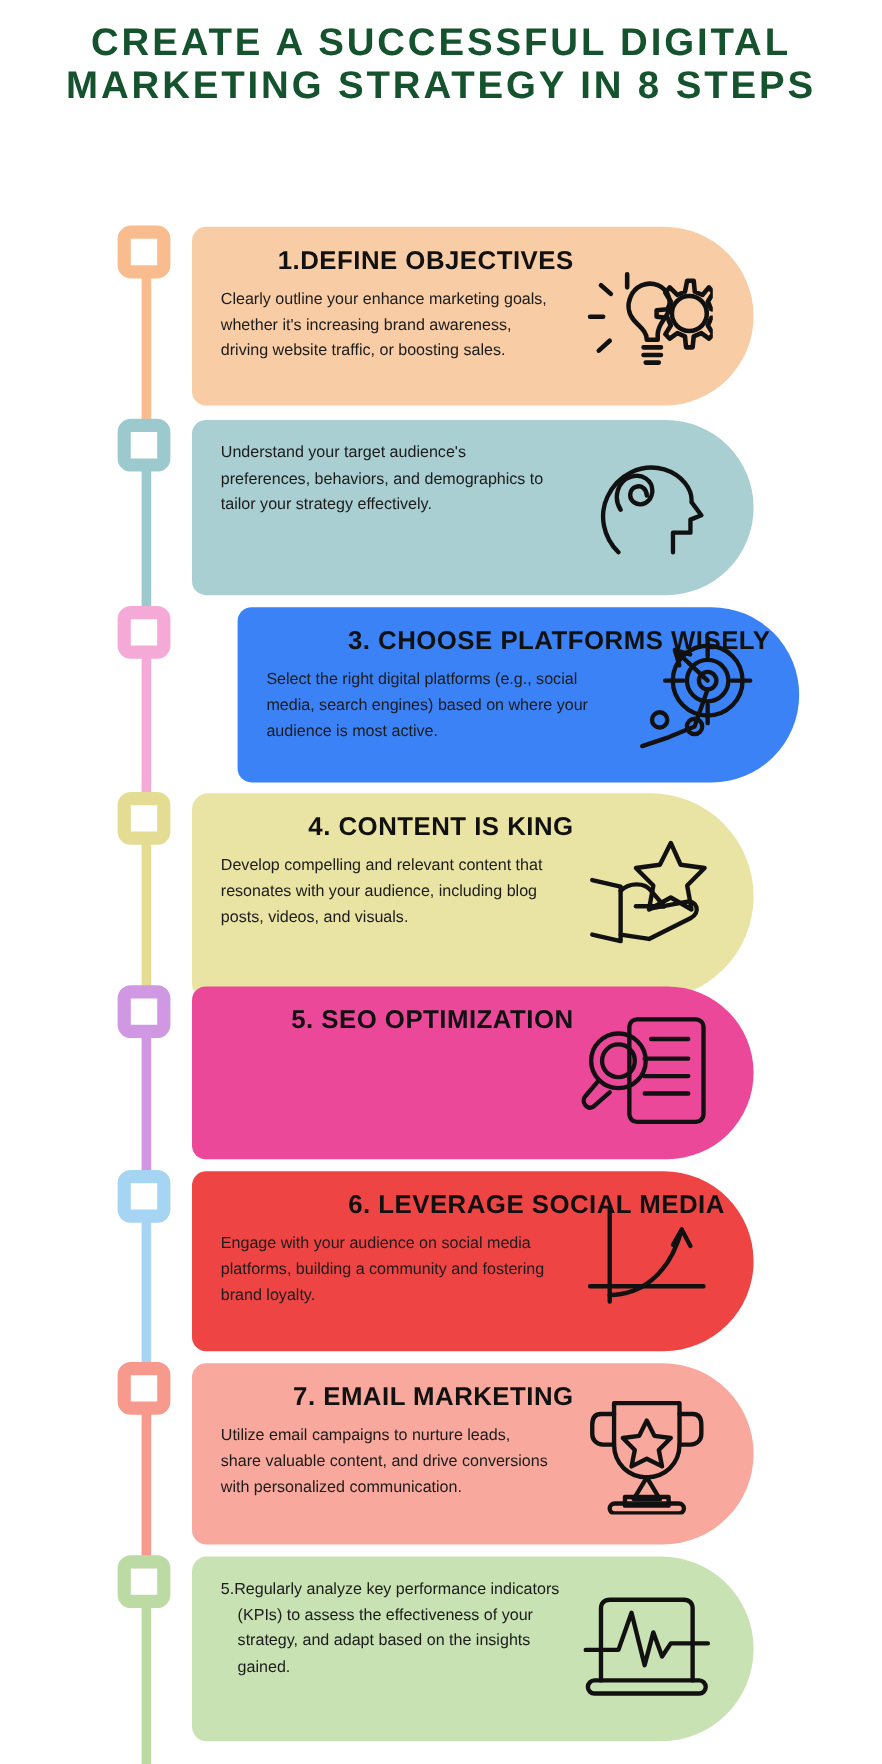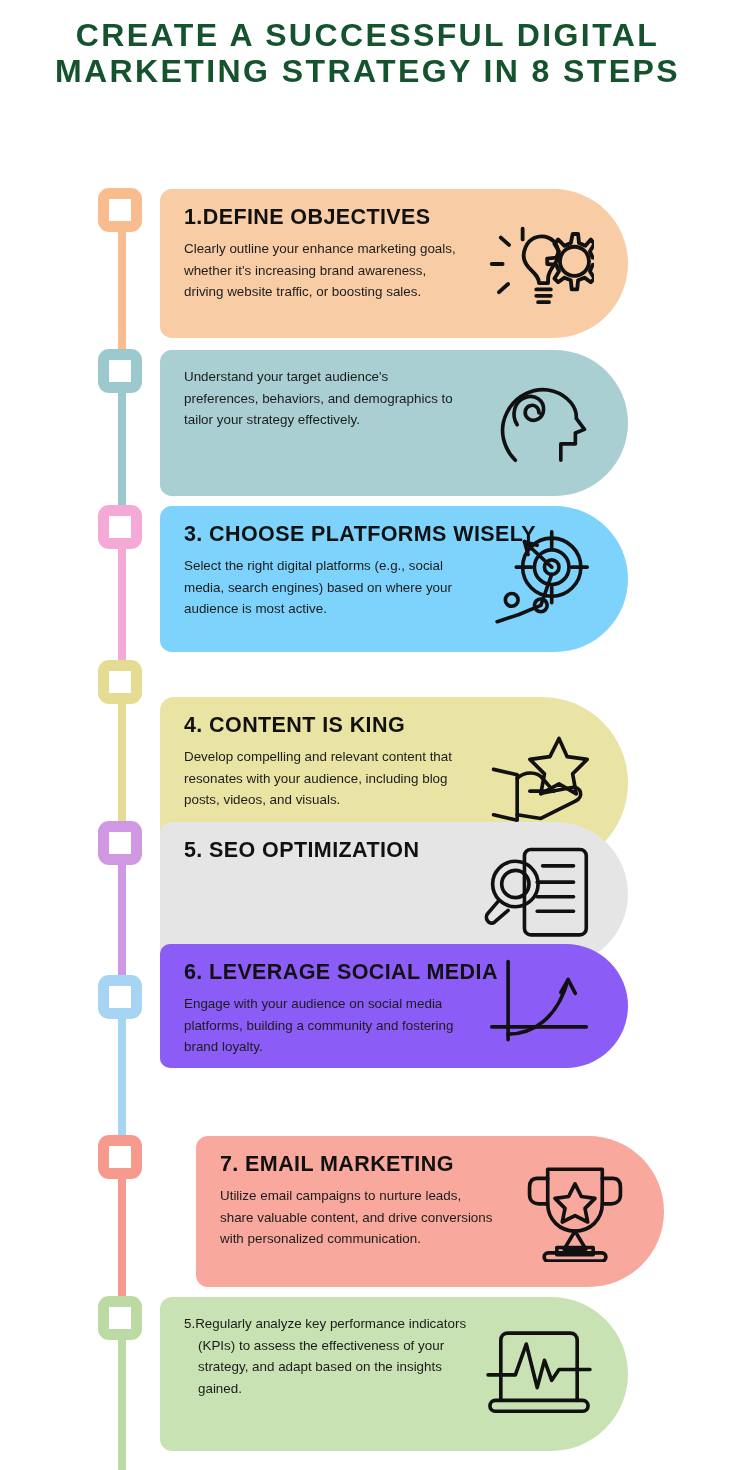--- a/index.html
+++ b/index.html
@@ -69,20 +69,21 @@
   }
   .step-title{
     font-family:"Liberation Sans", sans-serif;
     font-weight:bold;
     font-size:21.5px;
     line-height:1.2;
     letter-spacing:0.4px;
     color:#111111;
     margin:0 0 7px 0;
     white-space:pre-line;
+    text-align:right;
   }
   .step-body{
     font-family:"Liberation Sans", sans-serif;
     font-size:13.4px;
     line-height:1.62;
     color:#1c1c1c;
     margin:0;
     max-width:275px;
     white-space:pre-line;
   }
@@ -172,82 +173,82 @@
     <svg viewBox="0 0 120 110" fill="none" stroke="#111" stroke-width="4" stroke-linecap="round" stroke-linejoin="round">
       <path d="M34 96 C20 82 16 62 24 45 C33 25 55 14 76 20
                C92 25 102 38 101 50 L110 62 L100 66 L100 78 L84 78 L84 96"></path>
       <path d="M60 44 C60 38 55 34 50 36 C44 38 43 46 48 50
                C55 55 64 50 65 41 C66 30 55 23 45 27
                C33 31 29 46 36 57"></path>
     </svg>
         </div>
       </div>
     </div>
-    <div class="step wide-title" style="top: 506px; height: 146px; background: #7dd3fc;">
+    <div class="step wide-title" style="top: 506px; height: 146px; background: #3b82f6; margin-left: 38px;">
       <div class="step-inner">
         <div class="step-title">3. CHOOSE PLATFORMS WISELY</div>
         <div class="step-body">Select the right digital platforms (e.g., social media, search engines) based on where your audience is most active.</div>
         <div class="step-icon">
     <svg viewBox="0 0 120 110" fill="none" stroke="#111" stroke-width="4" stroke-linecap="round" stroke-linejoin="round">
       <circle cx="74" cy="42" r="32"></circle>
       <circle cx="74" cy="42" r="19"></circle>
       <circle cx="74" cy="42" r="8"></circle>
       <path d="M74 3 L74 20 M74 64 L74 81 M35 42 L52 42 M96 42 L113 42"></path>
       <path d="M44 14 L74 42"></path>
       <path d="M44 14 L58 18 M44 14 L48 28"></path>
       <path d="M74 50 L62 84 L38 94 L14 102"></path>
       <circle cx="62" cy="84" r="7"></circle>
       <circle cx="30" cy="78" r="7"></circle>
     </svg>
         </div>
       </div>
     </div>
-    <div class="step" style="top: 661px; height: 172px; background: rgb(233, 227, 164); margin-top: 36px;">
+    <div class="step" style="top: 661px; height: 172px; background: rgb(233, 227, 164);">
       <div class="step-inner">
         <div class="step-title">4. CONTENT IS KING</div>
         <div class="step-body">Develop compelling and relevant content that resonates with your audience, including blog posts, videos, and visuals.</div>
         <div class="step-icon">
     <svg viewBox="0 0 120 110" fill="none" stroke="#111" stroke-width="4" stroke-linecap="round" stroke-linejoin="round">
       <path d="M82 6 L91 26 L113 29 L97 45 L101 67 L82 56 L62 67 L66 45 L50 29 L72 26 Z"></path>
       <path d="M10 40 L36 46 L36 96 L10 90"></path>
       <path d="M36 50 C44 42 58 42 64 50 L76 64"></path>
       <path d="M64 66 L96 60 C106 58 110 70 100 75 L62 94 L36 90"></path>
       <path d="M50 64 L76 64"></path>
     </svg>
         </div>
       </div>
     </div>
-    <div class="step" style="top: 822px; height: 144px; background: #e5e5e5;">
+    <div class="step" style="top: 822px; height: 144px; background: #ec4899;">
       <div class="step-inner">
         <div class="step-title">5. SEO OPTIMIZATION</div>
         <div class="step-icon">
     <svg viewBox="0 0 120 110" fill="none" stroke="#111" stroke-width="4" stroke-linecap="round" stroke-linejoin="round">
       <rect x="44" y="6" width="68" height="94" rx="7"></rect>
       <path d="M64 24 L98 24 M58 42 L98 42 M58 58 L98 58 M58 74 L98 74"></path>
       <circle cx="34" cy="44" r="25"></circle>
       <circle cx="34" cy="44" r="15"></circle>
       <path d="M16 62 L4 76 C-1 81 5 90 11 86 L26 73"></path>
     </svg>
         </div>
       </div>
     </div>
-    <div class="step wide-title" style="top: 944px; height: 124px; background: #8b5cf6;">
+    <div class="step wide-title" style="top: 976px; height: 150px; background: #ef4444;">
       <div class="step-inner">
         <div class="step-title">6. LEVERAGE SOCIAL MEDIA</div>
         <div class="step-body"> Engage with your audience on social media platforms, building a community and fostering brand loyalty.</div>
         <div class="step-icon">
     <svg viewBox="0 0 120 110" fill="none" stroke="#111" stroke-width="4" stroke-linecap="round" stroke-linejoin="round">
       <path d="M26 6 L26 92 M8 78 L112 78"></path>
       <path d="M26 86 C52 86 80 70 92 26"></path>
       <path d="M92 26 L84 40 M92 26 L100 41"></path>
     </svg>
         </div>
       </div>
     </div>
-    <div class="step" style="top: 1136px; height: 151px; background: rgb(248, 168, 156); margin-left: 36px;">
+    <div class="step" style="top: 1136px; height: 151px; background: rgb(248, 168, 156);">
       <div class="step-inner">
         <div class="step-title">7. EMAIL MARKETING</div>
         <div class="step-body"> Utilize email campaigns to nurture leads, share valuable content, and drive conversions with personalized communication.</div>
         <div class="step-icon">
     <svg viewBox="0 0 120 110" fill="none" stroke="#111" stroke-width="4" stroke-linecap="round" stroke-linejoin="round">
       <path d="M30 8 L90 8 L90 46 C90 64 76 76 60 76 C44 76 30 64 30 46 Z"></path>
       <path d="M30 18 L18 18 C12 18 10 22 10 28 L10 36 C10 42 14 46 20 46 L30 46"></path>
       <path d="M90 18 L102 18 C108 18 110 22 110 28 L110 36 C110 42 106 46 100 46 L90 46"></path>
       <path d="M60 24 L67 38 L82 40 L71 51 L74 66 L60 59 L46 66 L49 51 L38 40 L53 38 Z"></path>
       <path d="M60 76 L48 96 L72 96 Z"></path>

